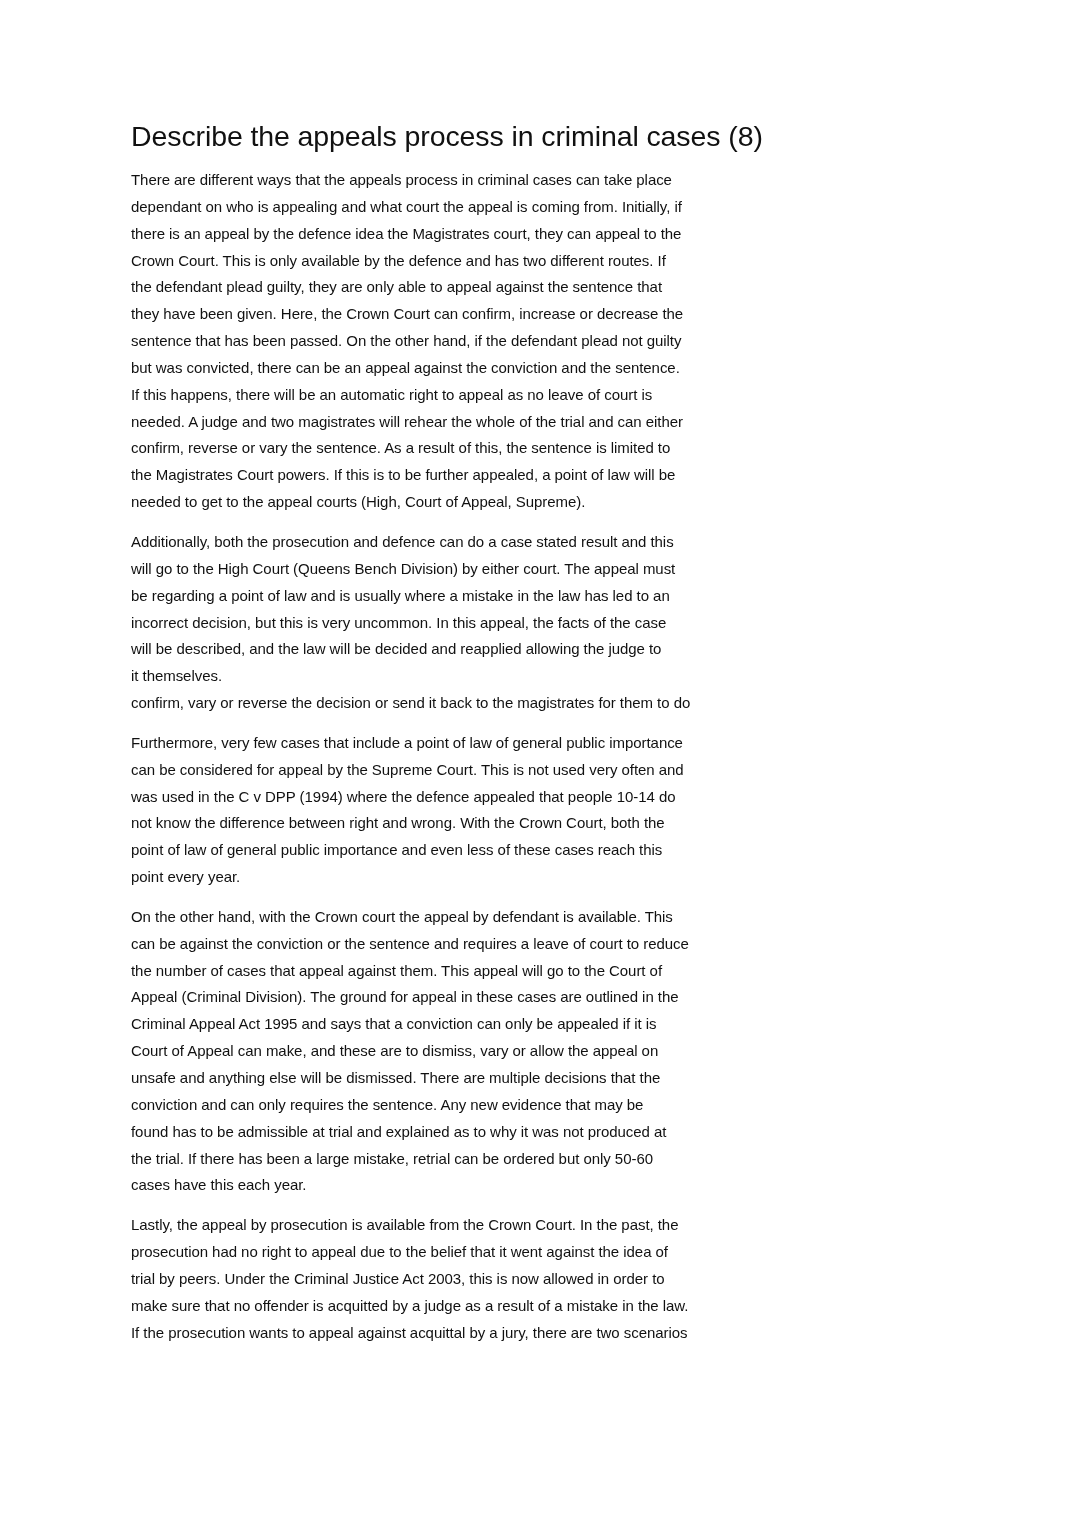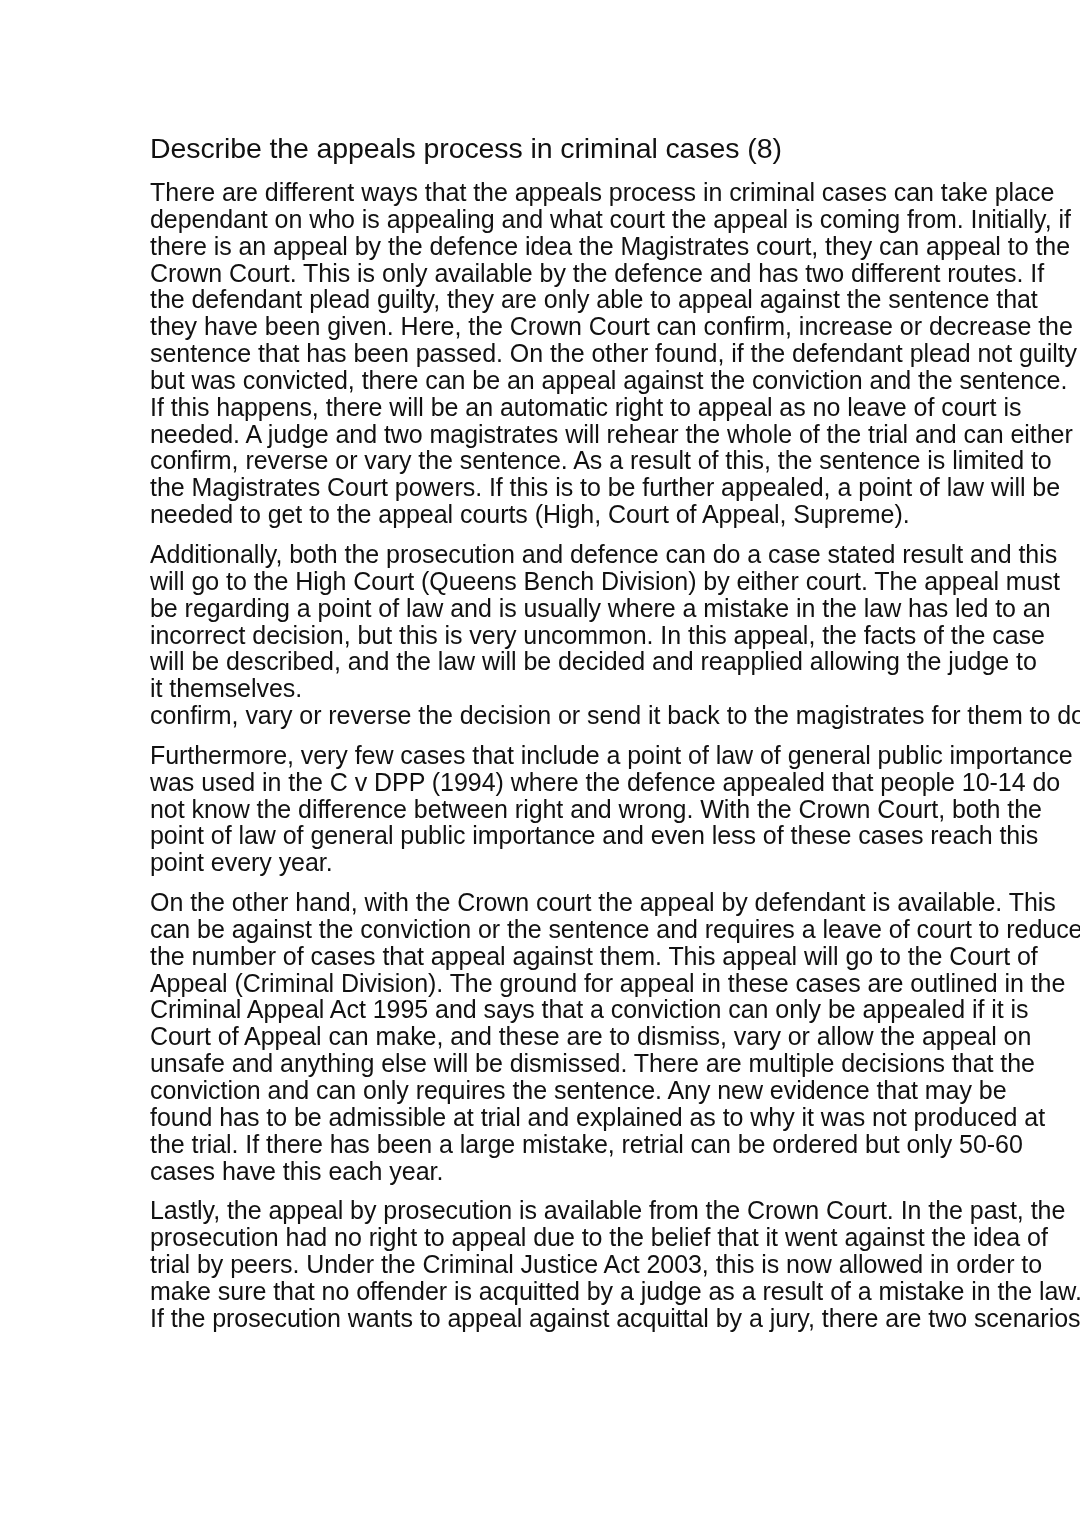--- a/index.html
+++ b/index.html
@@ -11,75 +11,75 @@
       width: 1080px;
       height: 1527px;
       position: relative;
       overflow: hidden;
       font-family: "Liberation Sans", sans-serif;
       color: #111111;
     }
     .page {
       position: absolute;
       left: 131px;
-      top: 128px;
+      top: 116px;
       width: 830px;
-      margin-left: 19px;
     }
     .title {
       font-size: 28.5px;
       line-height: 40px;
       margin: 0 0 11px 0;
       font-weight: normal;
       letter-spacing: -0.1px;
       white-space: nowrap;
     }
     .para {
       margin: 0 0 13px 0;
     }
     .line {
       display: block;
-      font-size: 25px;
+      font-size: 15px;
       line-height: 26.85px;
       white-space: nowrap;
       letter-spacing: -0.05px;
     }
   </style>
 </head>
 <body>
 
 <div class="page">
   <h1 class="title">Describe the appeals process in criminal cases (8)</h1>
   <div id="paragraphs">
       <div class="para">
         <span class="line">There are different ways that the appeals process in criminal cases can take place</span>
         <span class="line">dependant on who is appealing and what court the appeal is coming from. Initially, if</span>
         <span class="line">there is an appeal by the defence idea the Magistrates court, they can appeal to the</span>
         <span class="line">Crown Court. This is only available by the defence and has two different routes. If</span>
         <span class="line">the defendant plead guilty, they are only able to appeal against the sentence that</span>
         <span class="line">they have been given. Here, the Crown Court can confirm, increase or decrease the</span>
-        <span class="line">sentence that has been passed. On the other found, if the defendant plead not guilty</span>
+        <span class="line">sentence that has been passed. On the other hand, if the defendant plead not guilty</span>
         <span class="line">but was convicted, there can be an appeal against the conviction and the sentence.</span>
         <span class="line">If this happens, there will be an automatic right to appeal as no leave of court is</span>
         <span class="line">needed. A judge and two magistrates will rehear the whole of the trial and can either</span>
         <span class="line">confirm, reverse or vary the sentence. As a result of this, the sentence is limited to</span>
         <span class="line">the Magistrates Court powers. If this is to be further appealed, a point of law will be</span>
         <span class="line">needed to get to the appeal courts (High, Court of Appeal, Supreme).</span>
       </div>
       <div class="para">
         <span class="line">Additionally, both the prosecution and defence can do a case stated result and this</span>
         <span class="line">will go to the High Court (Queens Bench Division) by either court. The appeal must</span>
         <span class="line">be regarding a point of law and is usually where a mistake in the law has led to an</span>
         <span class="line">incorrect decision, but this is very uncommon. In this appeal, the facts of the case</span>
         <span class="line">will be described, and the law will be decided and reapplied allowing the judge to</span>
         <span class="line">it themselves.</span>
         <span class="line">confirm, vary or reverse the decision or send it back to the magistrates for them to do</span>
       </div>
       <div class="para">
         <span class="line">Furthermore, very few cases that include a point of law of general public importance</span>
+        <span class="line">can be considered for appeal by the Supreme Court. This is not used very often and</span>
         <span class="line">was used in the C v DPP (1994) where the defence appealed that people 10-14 do</span>
         <span class="line">not know the difference between right and wrong. With the Crown Court, both the</span>
         <span class="line">point of law of general public importance and even less of these cases reach this</span>
         <span class="line">point every year.</span>
       </div>
       <div class="para">
         <span class="line">On the other hand, with the Crown court the appeal by defendant is available. This</span>
         <span class="line">can be against the conviction or the sentence and requires a leave of court to reduce</span>
         <span class="line">the number of cases that appeal against them. This appeal will go to the Court of</span>
         <span class="line">Appeal (Criminal Division). The ground for appeal in these cases are outlined in the</span>

